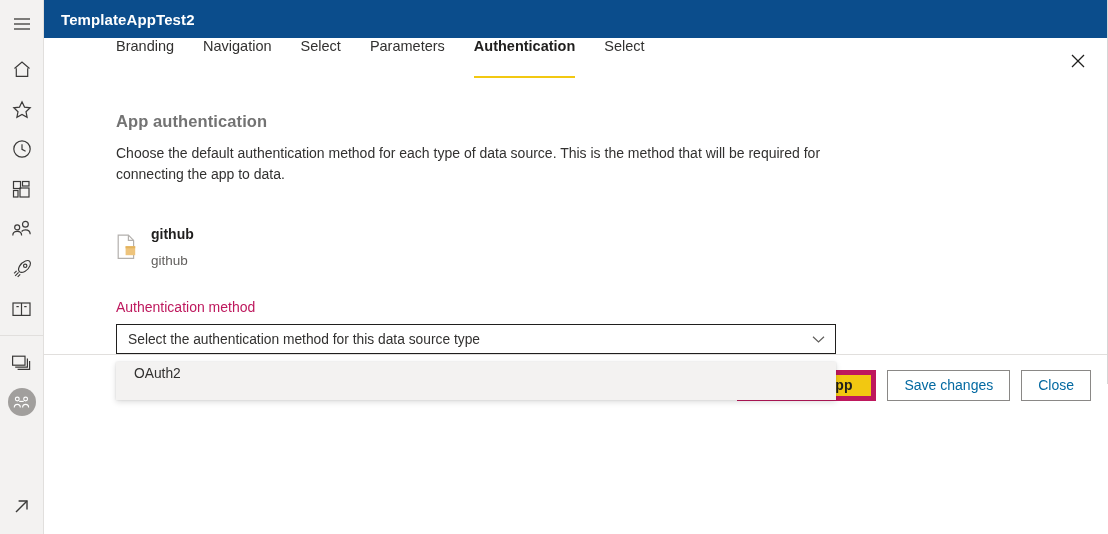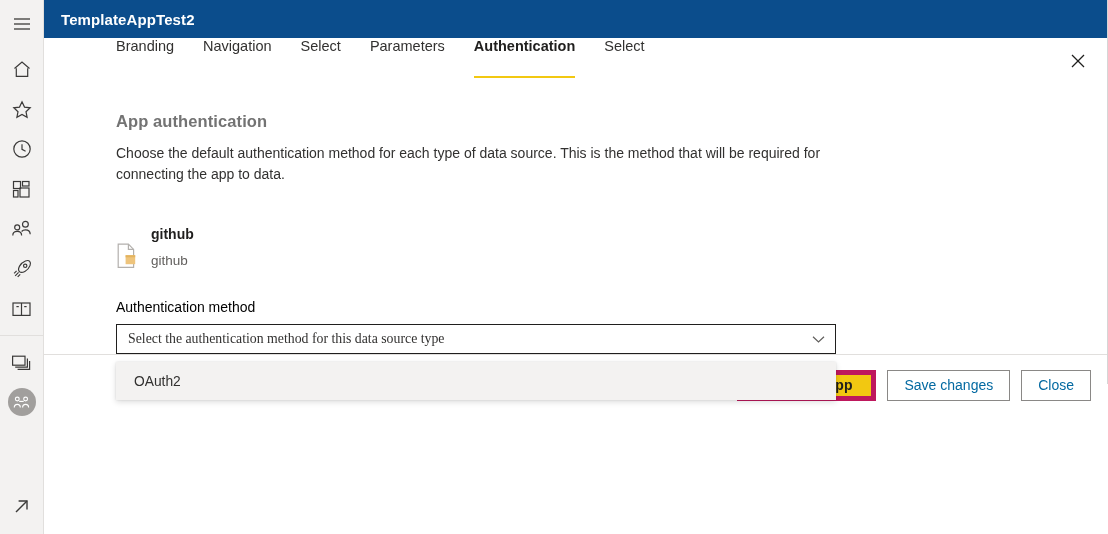--- a/index.html
+++ b/index.html
@@ -128,21 +128,21 @@
     font-size: 14px;
     line-height: 21px;
     color: #323130;
     width: 714px;
   }
 
   
   #datasource {
     margin-top: 40px;
     display: flex;
-    align-items: flex-end;
+    align-items: center;
   }
   #ds-icon {
     width: 22px; height: 26px;
     margin-right: 13px;
     flex: 0 0 22px;
   }
   #ds-text .ds-name {
     font-size: 14px;
     font-weight: bold;
     color: #201f1e;
@@ -152,58 +152,56 @@
     font-size: 13.5px;
     color: #605e5c;
     margin-top: 9px;
     line-height: 17px;
   }
 
   
   #field-label {
     margin-top: 30px;
     font-size: 14px;
-    color: #000000;
+    color: #be185d;
   }
   #combo-wrap {
     position: relative;
     width: 720px;
     margin-top: 9px;
   }
   #combo {
     width: 720px;
     height: 30px;
     border: 1.6px solid #201f1e;
     background: #ffffff;
     display: flex;
     align-items: center;
     padding: 0 9px 0 11px;
     cursor: pointer;
-    font-family: Liberation Serif, serif;
   }
   #combo .combo-value {
     flex: 1 1 auto;
     font-size: 13.8px;
     color: #323130;
     white-space: nowrap;
     overflow: hidden;
   }
   #combo .chev { flex: 0 0 14px; display:flex; align-items:center; }
   #dropdown {
     position: absolute;
     left: 0; top: 38px;
     width: 720px;
     background: #f3f2f1;
     box-shadow: 0 2px 6px rgba(0,0,0,.14), 0 0 2px rgba(0,0,0,.10);
     padding: 4px 0;
   }
   .dd-option {
     height: 30px;
     display: flex;
-    align-items: center;
     padding-left: 18px;
     font-size: 13.8px;
     color: #323130;
     cursor: pointer;
   }
   .dd-option.hover { background: #f3f2f1; }
 
   
   #footer {
     flex: 0 0 61px;

